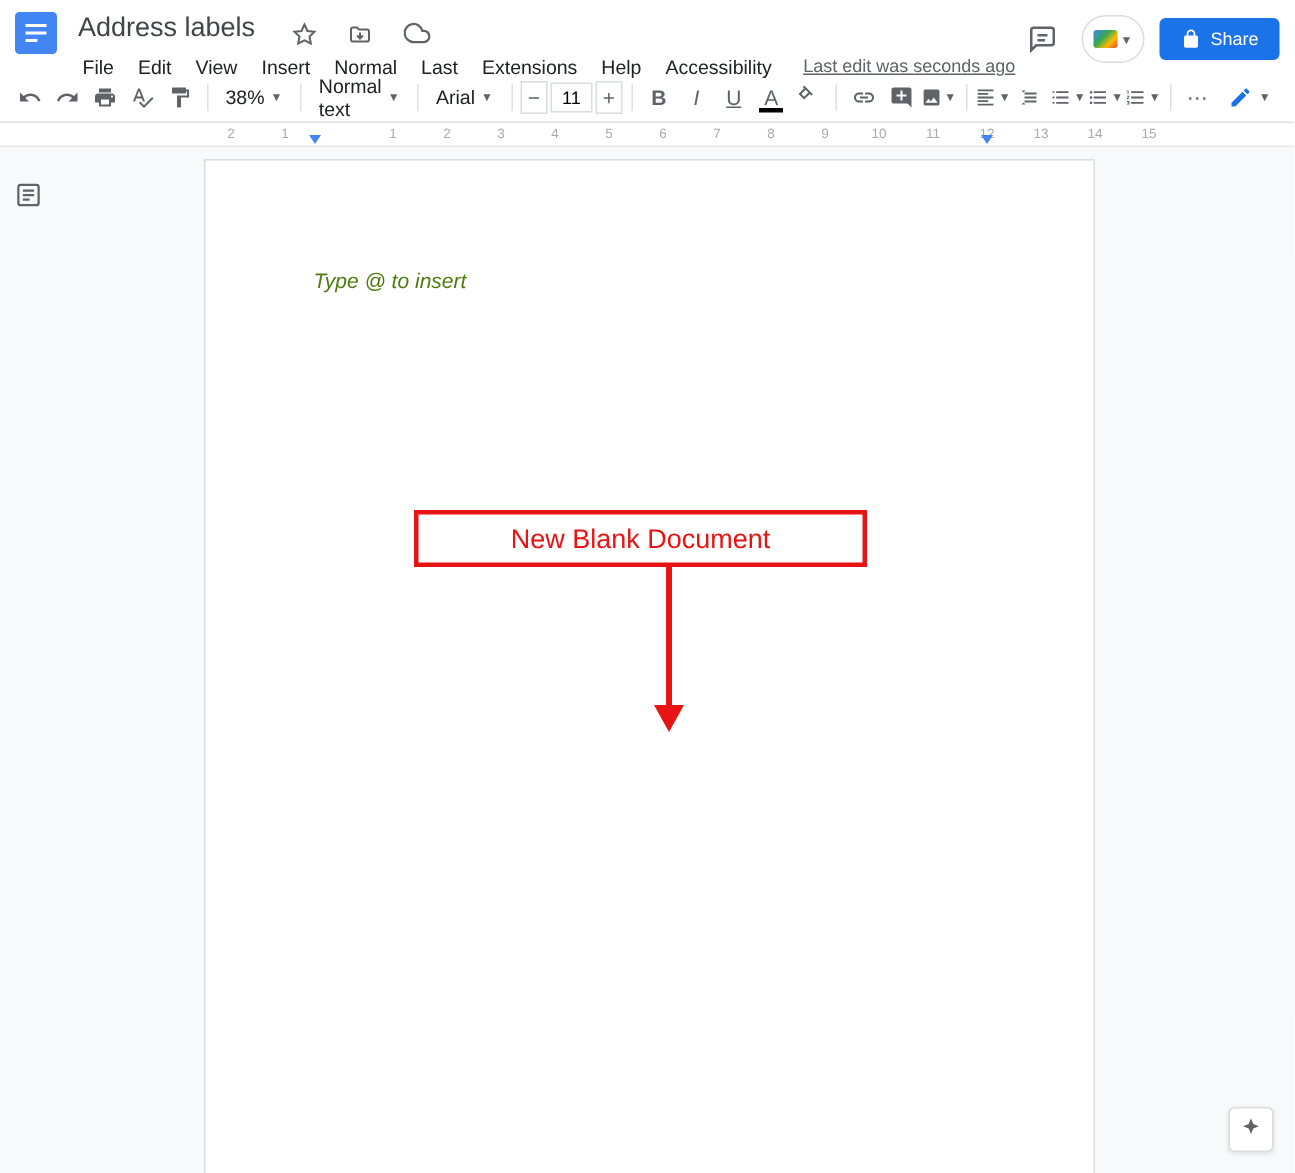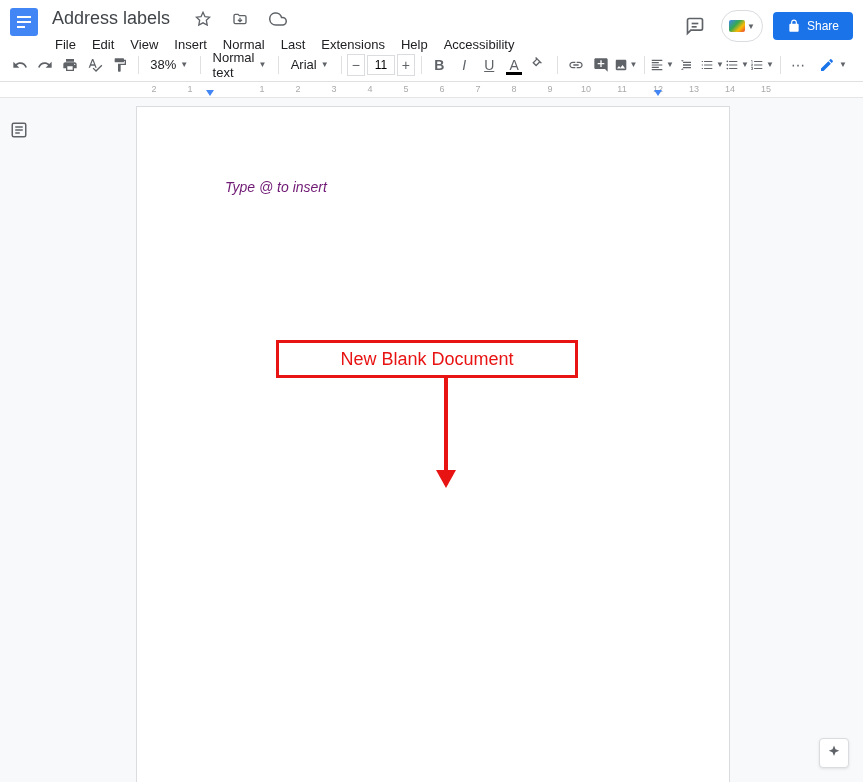--- a/index.html
+++ b/index.html
@@ -5,21 +5,21 @@
 * { box-sizing: border-box; margin: 0; padding: 0; }
 body { font-family: Arial, "Helvetica Neue", sans-serif; font-size: 13px; color: #202124; background: #fff; width: 863px; height: 782px; overflow: hidden; position: relative; }
 
 
 .header { display: flex; align-items: flex-start; padding: 6px 10px 0 10px; height: 48px; }
 .logo { width: 28px; height: 28px; background: #4285f4; border-radius: 3px; display: flex; align-items: center; justify-content: center; margin-right: 10px; margin-top: 2px; }
 .logo-lines { width: 14px; height: 14px; display: flex; flex-direction: column; justify-content: space-around; }
 .logo-lines span { height: 2px; background: #fff; }
 .logo-lines span:nth-child(3) { width: 60%; }
 .title-area { flex: 1; }
-.title-row { display: flex; align-items: center; gap: 21px; }
+.title-row { display: flex; align-items: flex-end; gap: 21px; }
 .doc-title { font-size: 18px; color: #414549; padding: 2px 4px; }
 .title-icon { color: #6c6c6c; cursor: pointer; display: inline-flex; align-items: center; }
 .menu-bar { display: flex; gap: 2px; margin-top: 2px; }
 .menu-item { padding: 4px 7px; font-size: 13px; color: #202124; cursor: pointer; border-radius: 3px; }
 .last-edit { font-size: 12px; color: #5f6368; text-decoration: underline; margin-left: 12px; padding-top: 4px; cursor: pointer; }
 .header-right { display: flex; align-items: center; gap: 10px; margin-top: 4px; }
 .hr-icon-btn { width: 32px; height: 32px; border-radius: 50%; display: flex; align-items: center; justify-content: center; cursor: pointer; color: #5f6368; }
 .meet-btn { width: 42px; height: 32px; border: 1px solid #dadce0; border-radius: 16px; display: flex; align-items: center; justify-content: center; cursor: pointer; gap: 2px; }
 .meet-cam { width: 16px; height: 12px; background: linear-gradient(135deg, #4285f4 0%, #34a853 40%, #fbbc04 70%, #ea4335 100%); border-radius: 2px; position: relative; }
 .share-btn { background: #1a73e8; color: #fff; border: none; border-radius: 4px; padding: 7px 14px; font-size: 12px; display: flex; align-items: center; gap: 6px; cursor: pointer; font-weight: 500; }
@@ -44,21 +44,21 @@
 .ruler-numbers { display: flex; position: absolute; left: 136px; top: 2px; }
 .ruler-num { width: 36px; text-align: center; }
 .ruler-marker { position: absolute; top: 8px; width: 0; height: 0; border-left: 4px solid transparent; border-right: 4px solid transparent; border-top: 6px solid #4285f4; }
 
 
 .workspace { display: flex; background: #f8f9fa; height: 684px; }
 .sidebar-left { width: 38px; padding-top: 20px; display: flex; justify-content: center; }
 .outline-icon { width: 24px; height: 24px; cursor: pointer; color: #5f6368; display: flex; align-items: center; justify-content: center; }
 .page-area { flex: 1; display: flex; justify-content: flex-start; padding-left: 98px; padding-top: 8px; }
 .page { width: 594px; background: #fff; border: 1px solid #dadce0; min-height: 780px; padding: 72px; position: relative; }
-.placeholder-text { color: #701a75; font-style: italic; font-size: 14px; margin-left: 16px; }
+.placeholder-text { color: #4d7c0f; font-style: italic; font-size: 14px; }
 
 
 .annotation { position: absolute; pointer-events: none; }
 .anno-box { position: absolute; left: 276px; top: 340px; width: 302px; height: 38px; border: 3px solid #e81313; display: flex; align-items: center; justify-content: center; font-size: 18px; color: #e81313; font-family: "Segoe UI", Arial; }
 .anno-arrow-line { position: absolute; left: 444px; top: 378px; width: 4px; height: 96px; background: #e81313; }
 .anno-arrow-head { position: absolute; left: 436px; top: 470px; width: 0; height: 0; border-left: 10px solid transparent; border-right: 10px solid transparent; border-top: 18px solid #e81313; }
 
 
 .explore-btn { position: absolute; right: 14px; bottom: 14px; width: 30px; height: 30px; background: #fff; border: 1px solid #dadce0; border-radius: 4px; display: flex; align-items: center; justify-content: center; cursor: pointer; box-shadow: 0 1px 3px rgba(0,0,0,0.1); color: #5f6368; }
 
@@ -98,20 +98,21 @@
     <div class="menu-bar">
       <span class="menu-item">File</span>
       <span class="menu-item">Edit</span>
       <span class="menu-item">View</span>
       <span class="menu-item">Insert</span>
       <span class="menu-item">Normal</span>
       <span class="menu-item">Last</span>
       <span class="menu-item">Extensions</span>
       <span class="menu-item">Help</span>
       <span class="menu-item">Accessibility</span>
+      <span class="last-edit">Last edit was seconds ago</span>
     </div>
   </div>
   <div class="header-right">
     <div class="hr-icon-btn">
       <svg width="20" height="20" viewBox="0 0 24 24" fill="none" stroke="#5f6368" stroke-width="2">
           <path d="M21 15a2 2 0 0 1-2 2H7l-4 4V5a2 2 0 0 1 2-2h14a2 2 0 0 1 2 2z"></path>
           <line x1="8" y1="9" x2="16" y2="9"></line>
           <line x1="8" y1="13" x2="14" y2="13"></line>
         </svg>
     </div>

